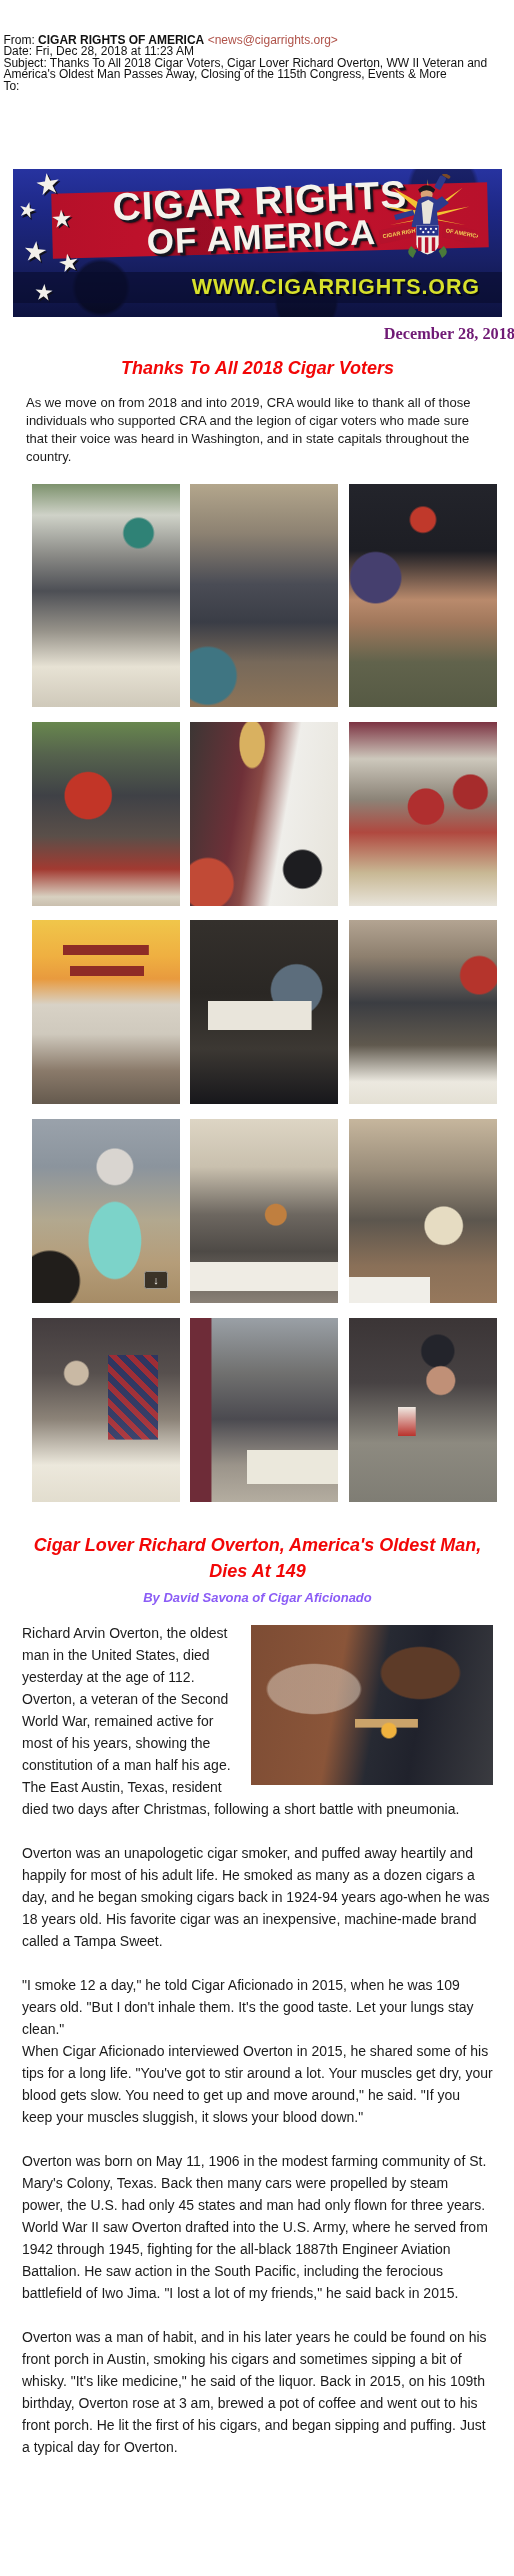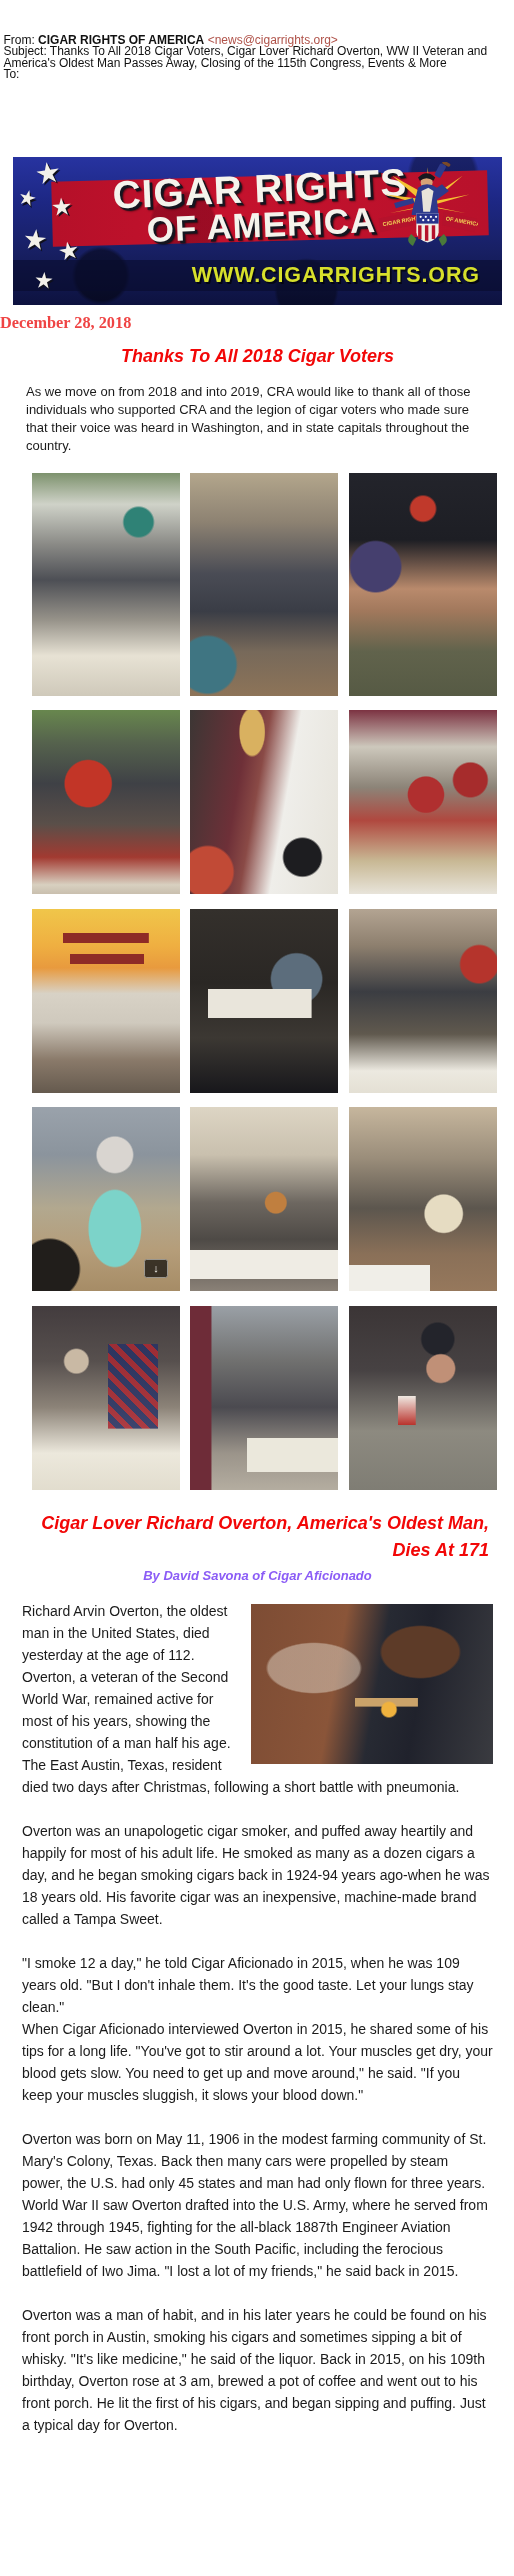--- a/index.html
+++ b/index.html
@@ -33,22 +33,22 @@
   .banner .star{position:absolute;color:#f3f1ea;text-shadow:1.7px 1.7px 0 #10101a;line-height:1;}
   .s1{left:22px;top:1.7px;font-size:29px;transform:rotate(-8deg);}
   .s2{left:5.1px;top:31px;font-size:20.6px;transform:rotate(14deg);}
   .s3{left:38px;top:38px;font-size:24px;transform:rotate(-4deg);}
   .s4{left:10.3px;top:69px;font-size:27.5px;transform:rotate(6deg);}
   .s5{left:45px;top:82px;font-size:24px;transform:rotate(-10deg);}
   .s6{left:20.6px;top:113px;font-size:22px;transform:rotate(4deg);}
   .mascot{position:absolute;right:24px;top:5.1px;}
 
   
-  .date-heading{margin-top:7.7px;text-align:left;font-family:"Liberation Serif","DejaVu Serif",serif;
-    font-size:16.3px;font-weight:bold;color:#ef4444;}
+  .date-heading{margin-top:7.7px;text-align:right;font-family:"Liberation Serif","DejaVu Serif",serif;
+    font-size:16.3px;font-weight:bold;color:#701a75;}
   .red-heading{margin:10.3px 26px 0;text-align:center;color:#f20707;font-weight:bold;font-style:italic;
     font-size:18px;line-height:26px;}
   .article1{margin:13.7px 26px 0;font-size:13px;line-height:18px;}
   .article1 p{margin:0 0 18px 0;}
 
   
   .photo-grid{margin:12px 17px 0 32px;width:466px;display:grid;grid-template-columns:148px 148px 148px;
     grid-column-gap:10.3px;grid-row-gap:14.6px;}
   .ph{width:148px;position:relative;}
   .row1{height:223px;}
@@ -95,39 +95,40 @@
     linear-gradient(180deg,#9aa0a6 0%,#70706f 30%,#4b4a50 55%,#9b948a 80%,#b4ada0 100%);}
   .ph15{background:radial-gradient(circle at 62% 34%, #c09077 0 9%, rgba(0,0,0,0) 10%),
     radial-gradient(circle at 60% 18%, #23242b 0 9%, rgba(0,0,0,0) 10%),
     linear-gradient(#efe9e2,#b8302a) 38% 58%/12% 16% no-repeat,
     linear-gradient(180deg,#3b3536 0%,#474243 35%,#8d8a80 68%,#7f7d74 100%);}
   .download-btn{position:absolute;right:12px;bottom:13.7px;width:22px;height:16.3px;
     background:rgba(42,36,28,.88);border:0.9px solid #9a968e;border-radius:2.6px;
     color:#f4f2ec;font-size:11px;line-height:16.3px;text-align:center;cursor:pointer;}
 
   
-  .h2-red{margin:20px 26px 0;text-align:right;color:#f20707;font-weight:bold;font-style:italic;
+  .h2-red{margin:30px 26px 0;text-align:center;color:#f20707;font-weight:bold;font-style:italic;
     font-size:18px;line-height:26.6px;}
   .h2-red span{display:block;}
   .byline{margin-top:5.1px;text-align:center;font-weight:bold;font-style:italic;font-size:13px;color:#8b5cf6;}
   .article2{margin:17px 22px 12px;font-size:14px;line-height:22px;}
   .article2 p{margin:0 0 22px 0;white-space:pre-line;}
   .portrait{float:right;width:242px;height:160px;margin:3.4px 0 8.6px 12px;
     background:
       radial-gradient(ellipse at 26% 40%, rgba(215,200,185,.55) 0 18%, rgba(0,0,0,0) 19%),
       radial-gradient(circle at 57% 66%, #f0b23e 0 4%, rgba(0,0,0,0) 5%),
       radial-gradient(ellipse at 70% 30%, #5d3b28 0 16%, rgba(0,0,0,0) 17%),
       linear-gradient(#caa36a,#caa36a) 58% 62%/26% 8.6px no-repeat,
       linear-gradient(100deg,#7d4c34 0%,#8a5539 36%,#272a33 52%,#20222c 68%,#3a3b40 100%);}
 </style>
 </head>
 <body>
 
 <div class="email-header">
   <div><span>From: </span><span class="from-name">CIGAR RIGHTS OF AMERICA</span> <span class="from-email">&lt;news@cigarrights.org&gt;</span></div>
+  <div>Date: Fri, Dec 28, 2018 at 11:23 AM</div>
   <div>Subject: Thanks To All 2018 Cigar Voters, Cigar Lover Richard Overton, WW II Veteran and America's Oldest Man Passes Away, Closing of the 115th Congress, Events &amp; More</div>
   <div>To:</div>
 </div>
 
 <div class="banner">
   <div class="red-band"></div>
   <div class="bottom-band"></div>
   <span class="star s1">★</span>
   <span class="star s2">★</span>
   <span class="star s3">★</span>
@@ -206,21 +207,21 @@
   </div>
   <div class="ph rowx ph11" title="Attendees with clipboards at a ballroom booth"></div>
   <div class="ph rowx ph12" title="Men signing forms around a table on the convention floor"></div>
   <div class="ph rowx ph13" title="Two men signing petitions at a white table"></div>
   <div class="ph rowx ph14" title="Busy aisle of attendees signing at a draped table"></div>
   <div class="ph rowx ph15" title="Man in cap holding up a cigar and CRA card"></div>
 </div>
 
 <div class="h2-red">
   <span>Cigar Lover Richard Overton, America's Oldest Man,</span>
-  <span>Dies At 171</span>
+  <span>Dies At 149</span>
 </div>
 <div class="byline">By David Savona of Cigar Aficionado</div>
 
 <div class="article2">
   <div class="portrait" title="Richard Overton in a World War II cap lighting a cigar"></div>
   <p>Richard Arvin Overton, the oldest man in the United States, died yesterday at the age of 112. Overton, a veteran of the Second World War, remained active for most of his years, showing the constitution of a man half his age. The East Austin, Texas, resident died two days after Christmas, following a short battle with pneumonia.</p>
   <p>Overton was an unapologetic cigar smoker, and puffed away heartily and happily for most of his adult life. He smoked as many as a dozen cigars a day, and he began smoking cigars back in 1924-94 years ago-when he was 18 years old. His favorite cigar was an inexpensive, machine-made brand called a Tampa Sweet.</p>
   <p>"I smoke 12 a day," he told Cigar Aficionado in 2015, when he was 109 years old. "But I don't inhale them. It's the good taste. Let your lungs stay clean."
 When Cigar Aficionado interviewed Overton in 2015, he shared some of his tips for a long life. "You've got to stir around a lot. Your muscles get dry, your blood gets slow. You need to get up and move around," he said. "If you keep your muscles sluggish, it slows your blood down."</p>
   <p>Overton was born on May 11, 1906 in the modest farming community of St. Mary's Colony, Texas. Back then many cars were propelled by steam power, the U.S. had only 45 states and man had only flown for three years. World War II saw Overton drafted into the U.S. Army, where he served from 1942 through 1945, fighting for the all-black 1887th Engineer Aviation Battalion. He saw action in the South Pacific, including the ferocious battlefield of Iwo Jima. "I lost a lot of my friends," he said back in 2015.</p>

